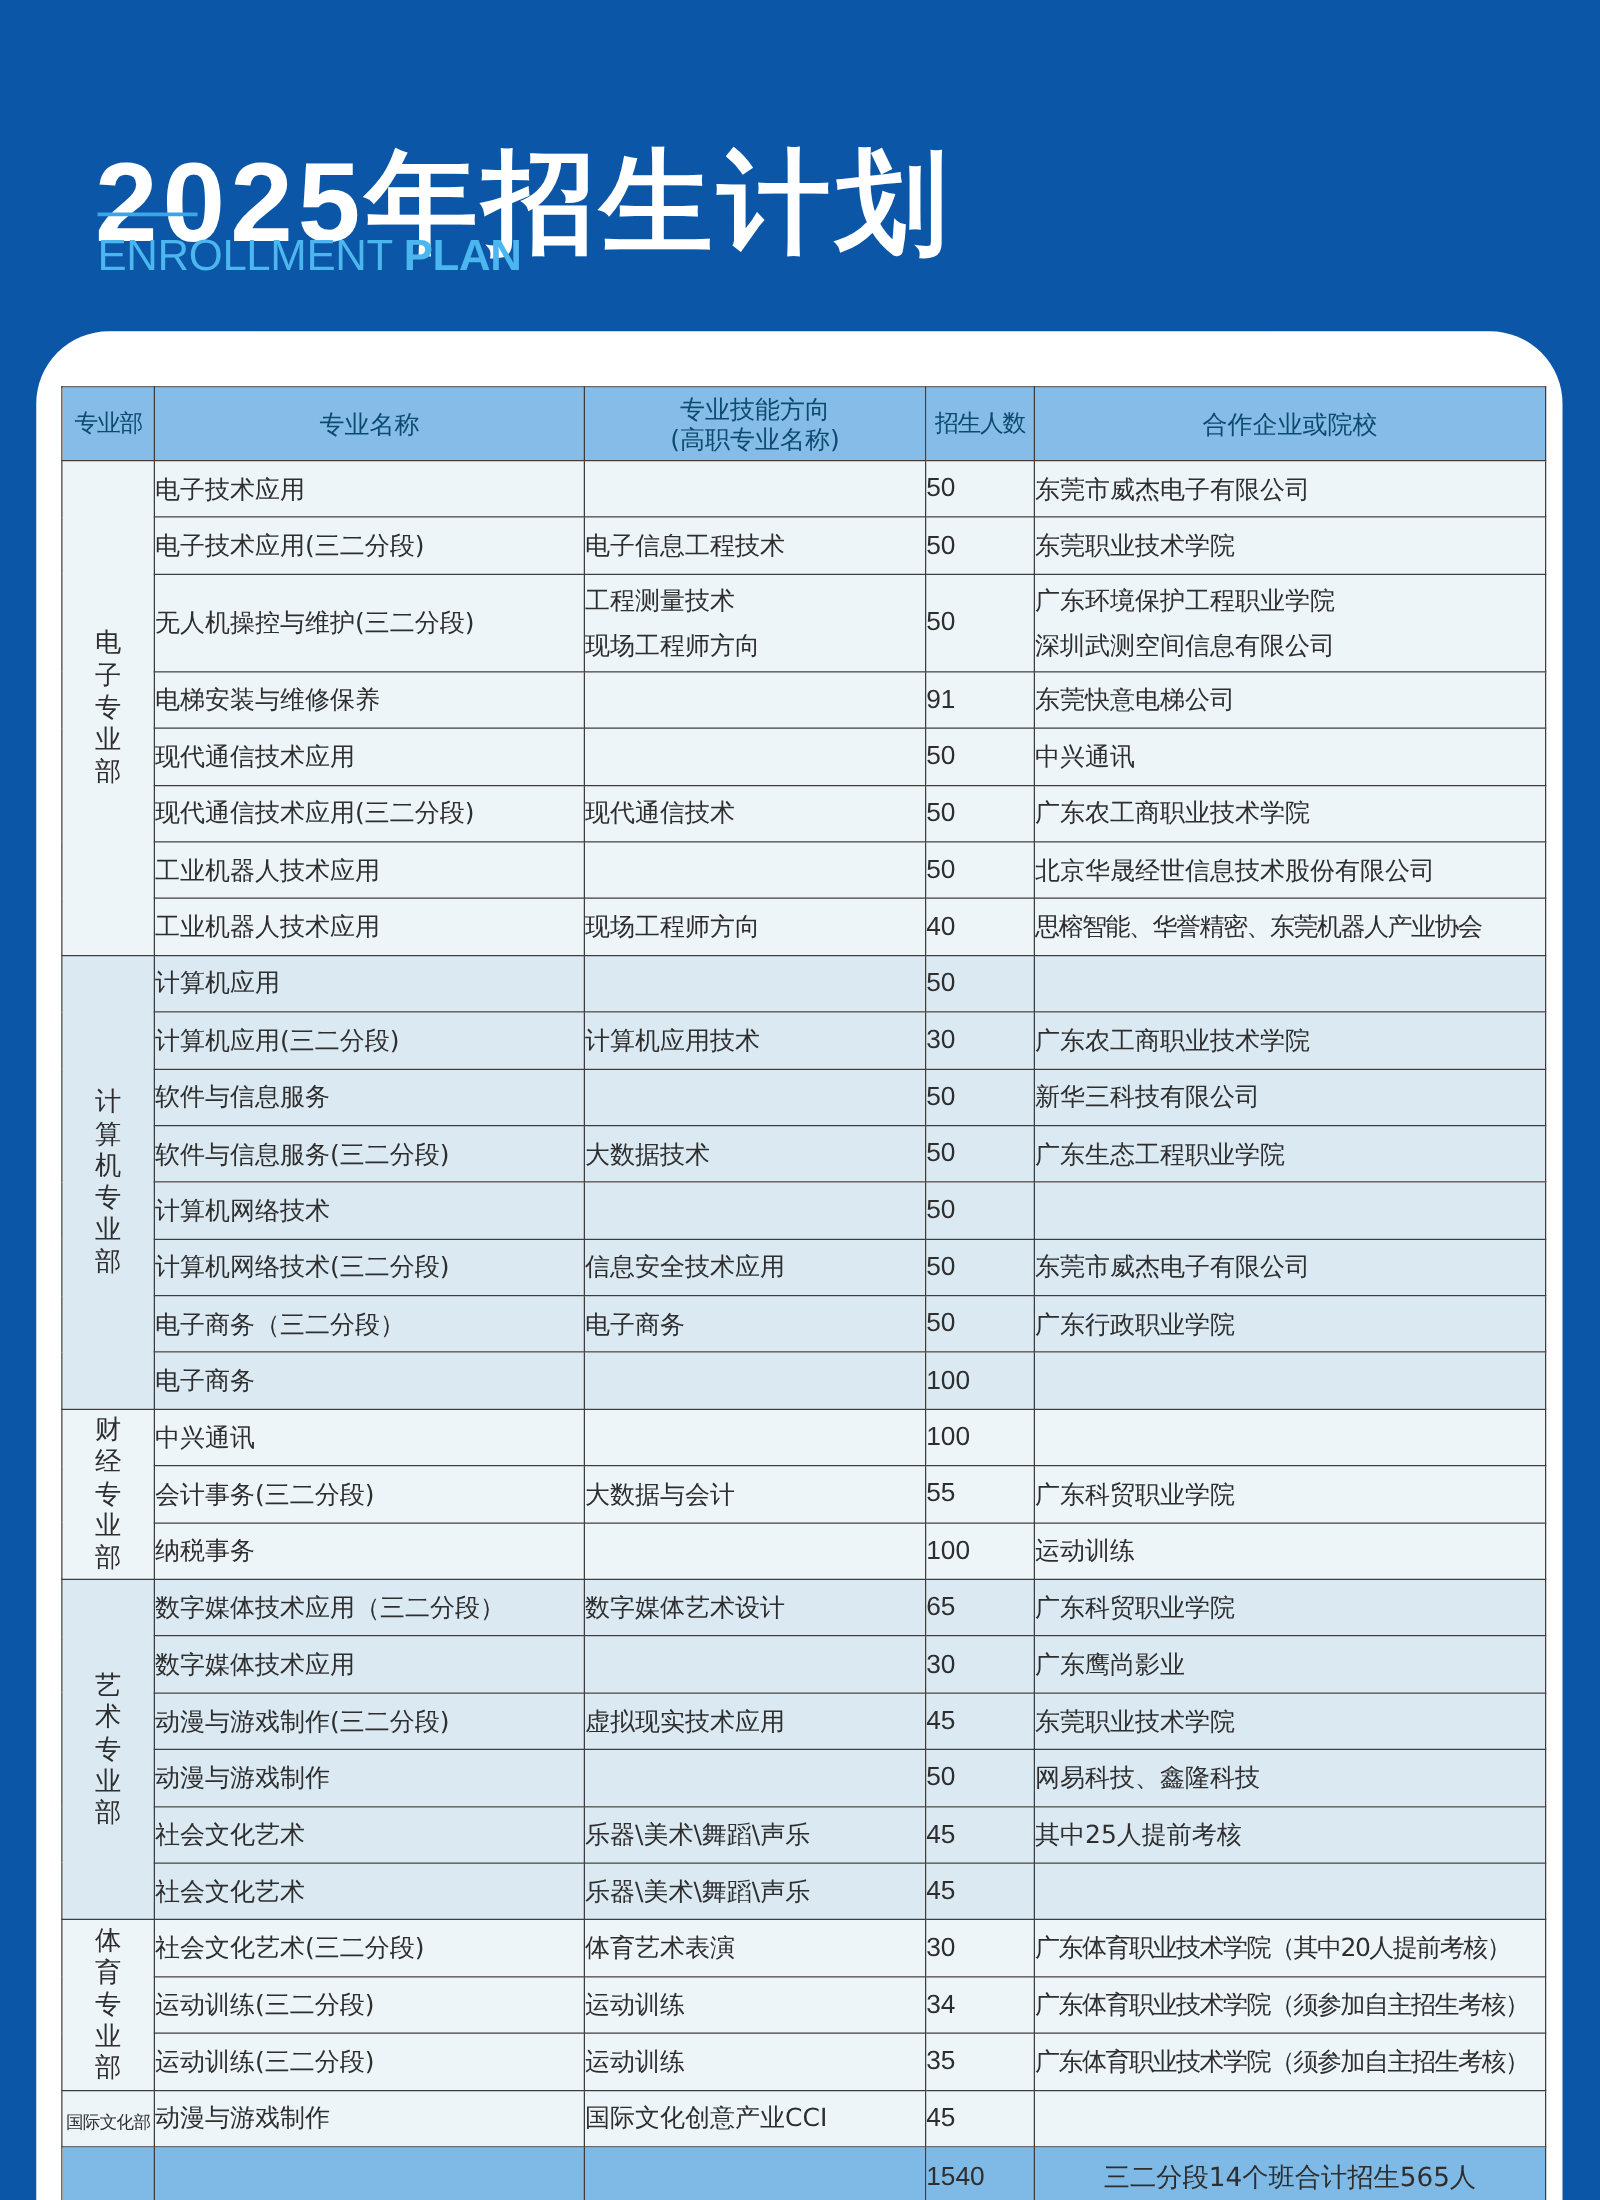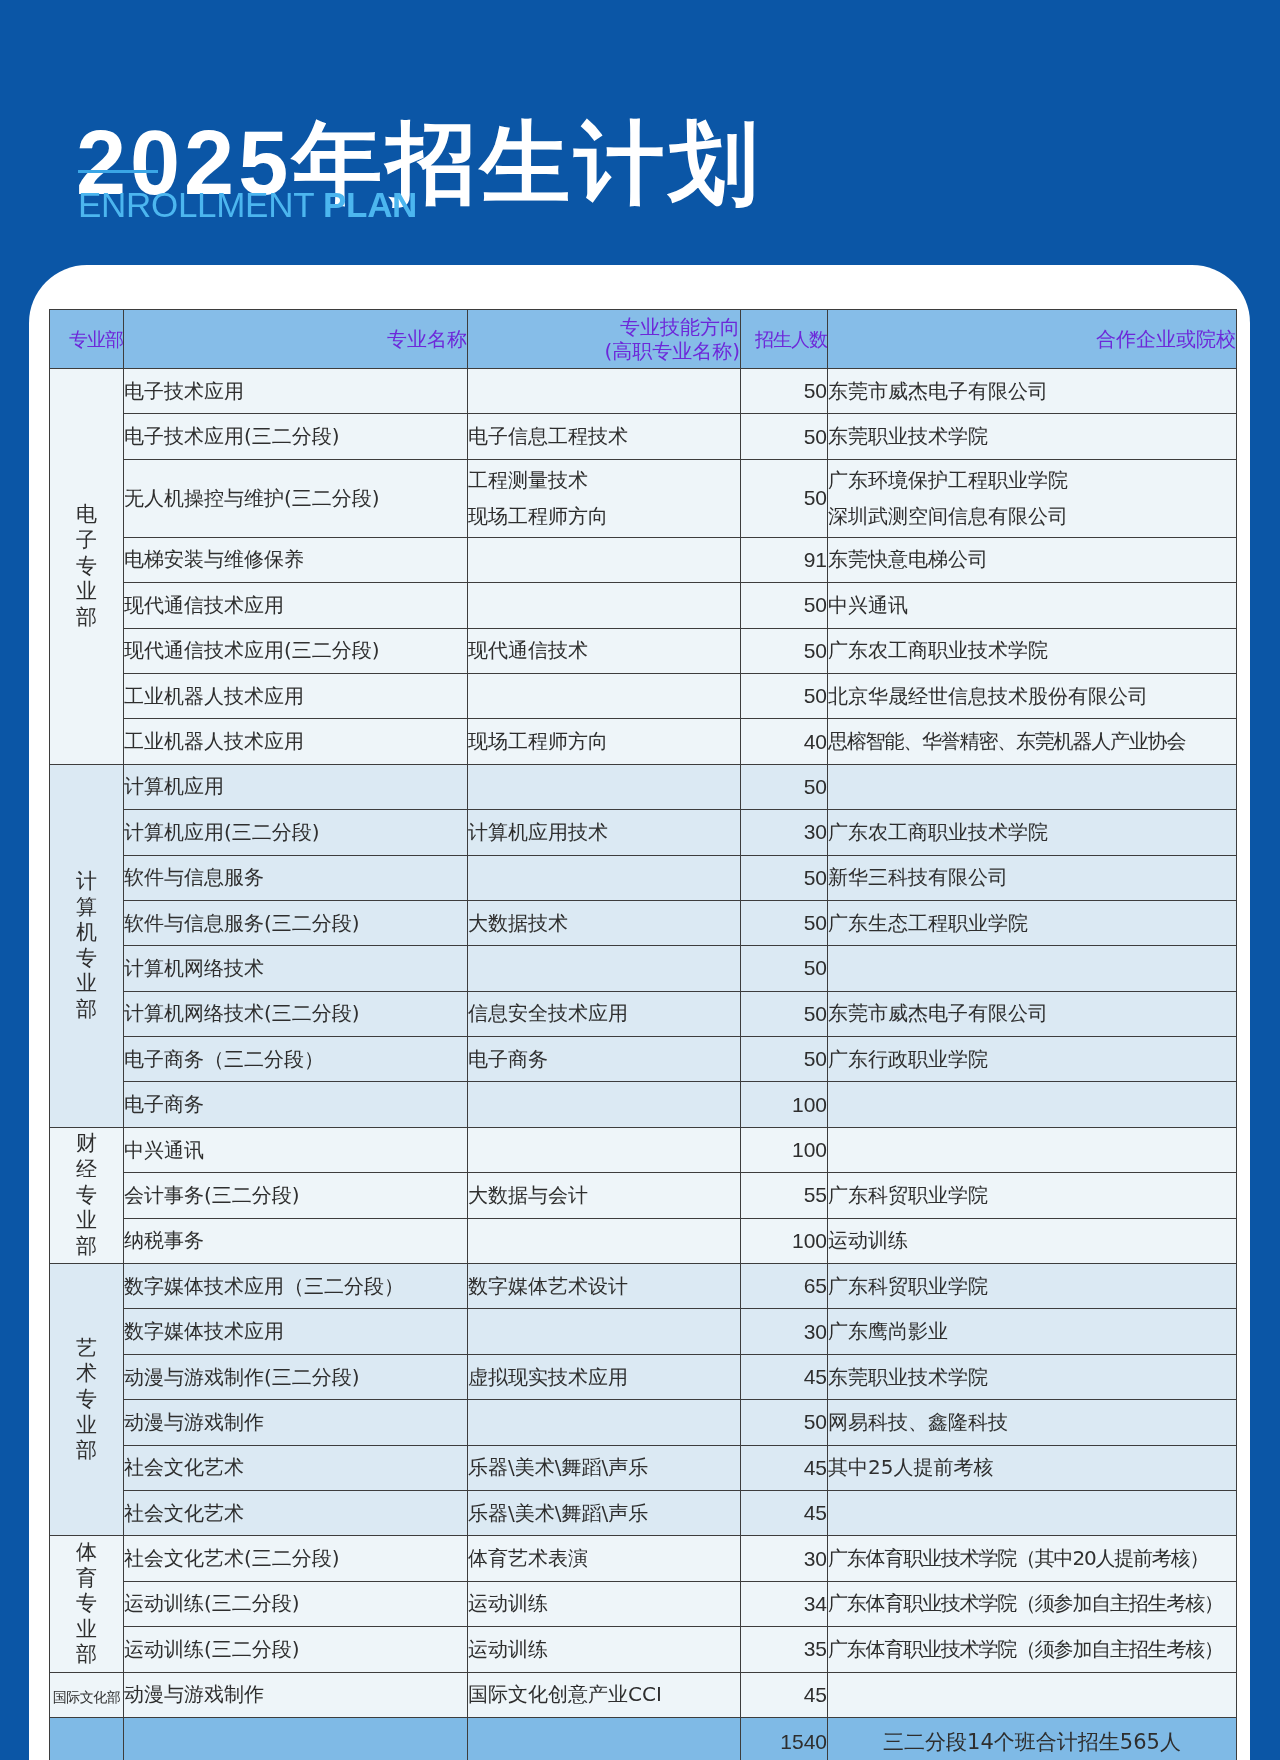--- a/index.html
+++ b/index.html
@@ -33,34 +33,34 @@
     position: absolute; left: 49px; top: 309px; width: 1187px;
     border-collapse: collapse; table-layout: fixed;
     font-size: 20px; color: #2e2e2e;
   }
   table.plan th, table.plan td {
     border: 1.5px solid #3d3d3d; padding: 0; vertical-align: middle;
     overflow: hidden; white-space: pre-line;
   }
   table.plan thead tr { height: 59px; }
   table.plan thead th {
-    background: #86bde8; font-weight: normal; text-align: right;
-    font-size: 20px; line-height: 1.2; color: #6d28d9;
+    background: #86bde8; font-weight: normal; text-align: center;
+    font-size: 20px; line-height: 1.2; color: #0c4a6e;
   }
   table.plan th.h-dept { font-size: 19px; letter-spacing: -1px; }
   table.plan th.h-count { font-size: 19px; letter-spacing: -1px; }
   tr.row { height: 45.4px; }
   tr.row.tall { height: 78px; }
   tr.row.tall td { line-height: 36px; }
   .sec-light td { background: #eef5f9; }
   .sec-dark td { background: #dbe9f3; }
   td.major { padding-left: 10px; white-space: nowrap; }
   td.dir { padding-left: 10px; white-space: pre-line; }
   td.cnt {
-    text-align: right; font-family: "Liberation Sans", sans-serif; font-size: 21px;
+    text-align: left; font-family: "Liberation Sans", sans-serif; font-size: 21px;
   }
   td.partner { padding-left: 14px; white-space: pre-line; }
   td.partner.tight { letter-spacing: -1.2px; white-space: nowrap; }
   td.dept { text-align: center; }
   .vlabel {
     width: 1em; margin: 0 auto; font-size: 21px; line-height: 1.22;
     word-break: break-all; color: #2e2e2e;
   }
   .hlabel-small { font-size: 14px; white-space: nowrap; letter-spacing: -0.5px; }
   tr.total { height: 50px; }

